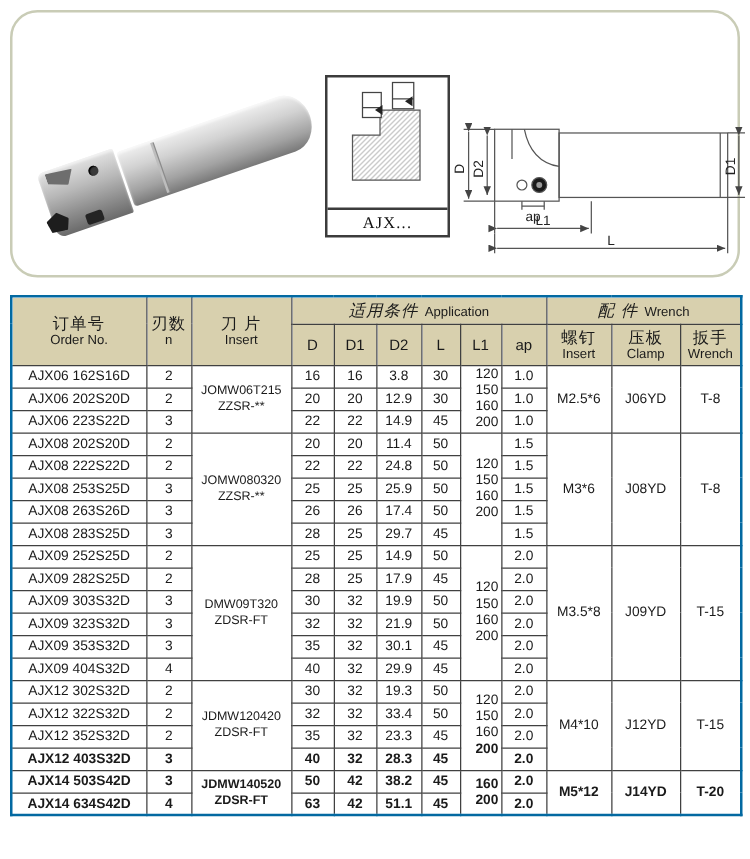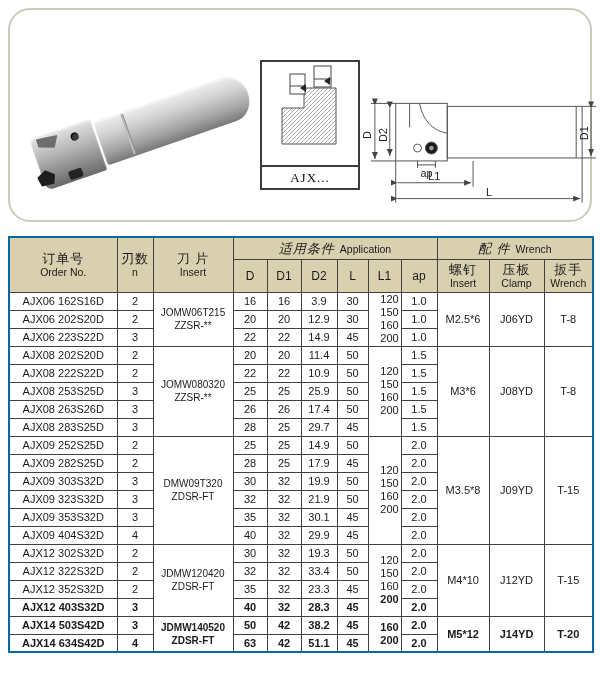--- a/index.html
+++ b/index.html
@@ -215,21 +215,21 @@
   <tbody>
       <tr>
         <td class="order">AJX06 162S16D</td>
         <td class="num">2</td>
         <td class="insert" rowspan="3">
           <div>JOMW06T215</div>
           <div>ZZSR-**</div>
         </td>
         <td class="num">16</td>
         <td class="num">16</td>
-        <td class="num">3.9</td>
+        <td class="num">3.8</td>
         <td class="num">30</td>
         <td class="l1" rowspan="3">
           <div>120</div>
           <div>150</div>
           <div>160</div>
           <div>200</div>
         </td>
         <td class="num">1.0</td>
         <td class="num" rowspan="3">M2.5*6</td>
         <td class="num" rowspan="3">J06YD</td>
@@ -273,21 +273,21 @@
         <td class="num">1.5</td>
         <td class="num" rowspan="5">M3*6</td>
         <td class="num" rowspan="5">J08YD</td>
         <td class="num" rowspan="5">T-8</td>
       </tr>
       <tr>
         <td class="order">AJX08 222S22D</td>
         <td class="num">2</td>
         <td class="num">22</td>
         <td class="num">22</td>
-        <td class="num">10.9</td>
+        <td class="num">24.8</td>
         <td class="num">50</td>
         <td class="num">1.5</td>
       </tr>
       <tr>
         <td class="order">AJX08 253S25D</td>
         <td class="num">3</td>
         <td class="num">25</td>
         <td class="num">25</td>
         <td class="num">25.9</td>
         <td class="num">50</td>

